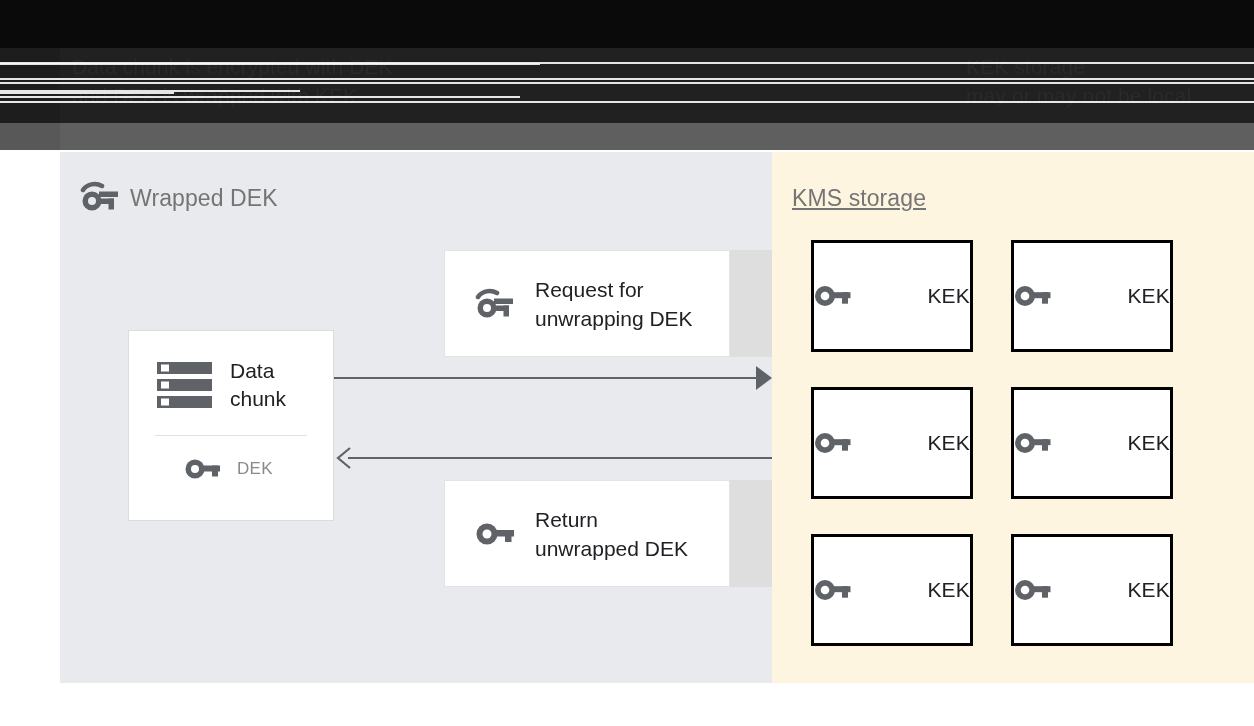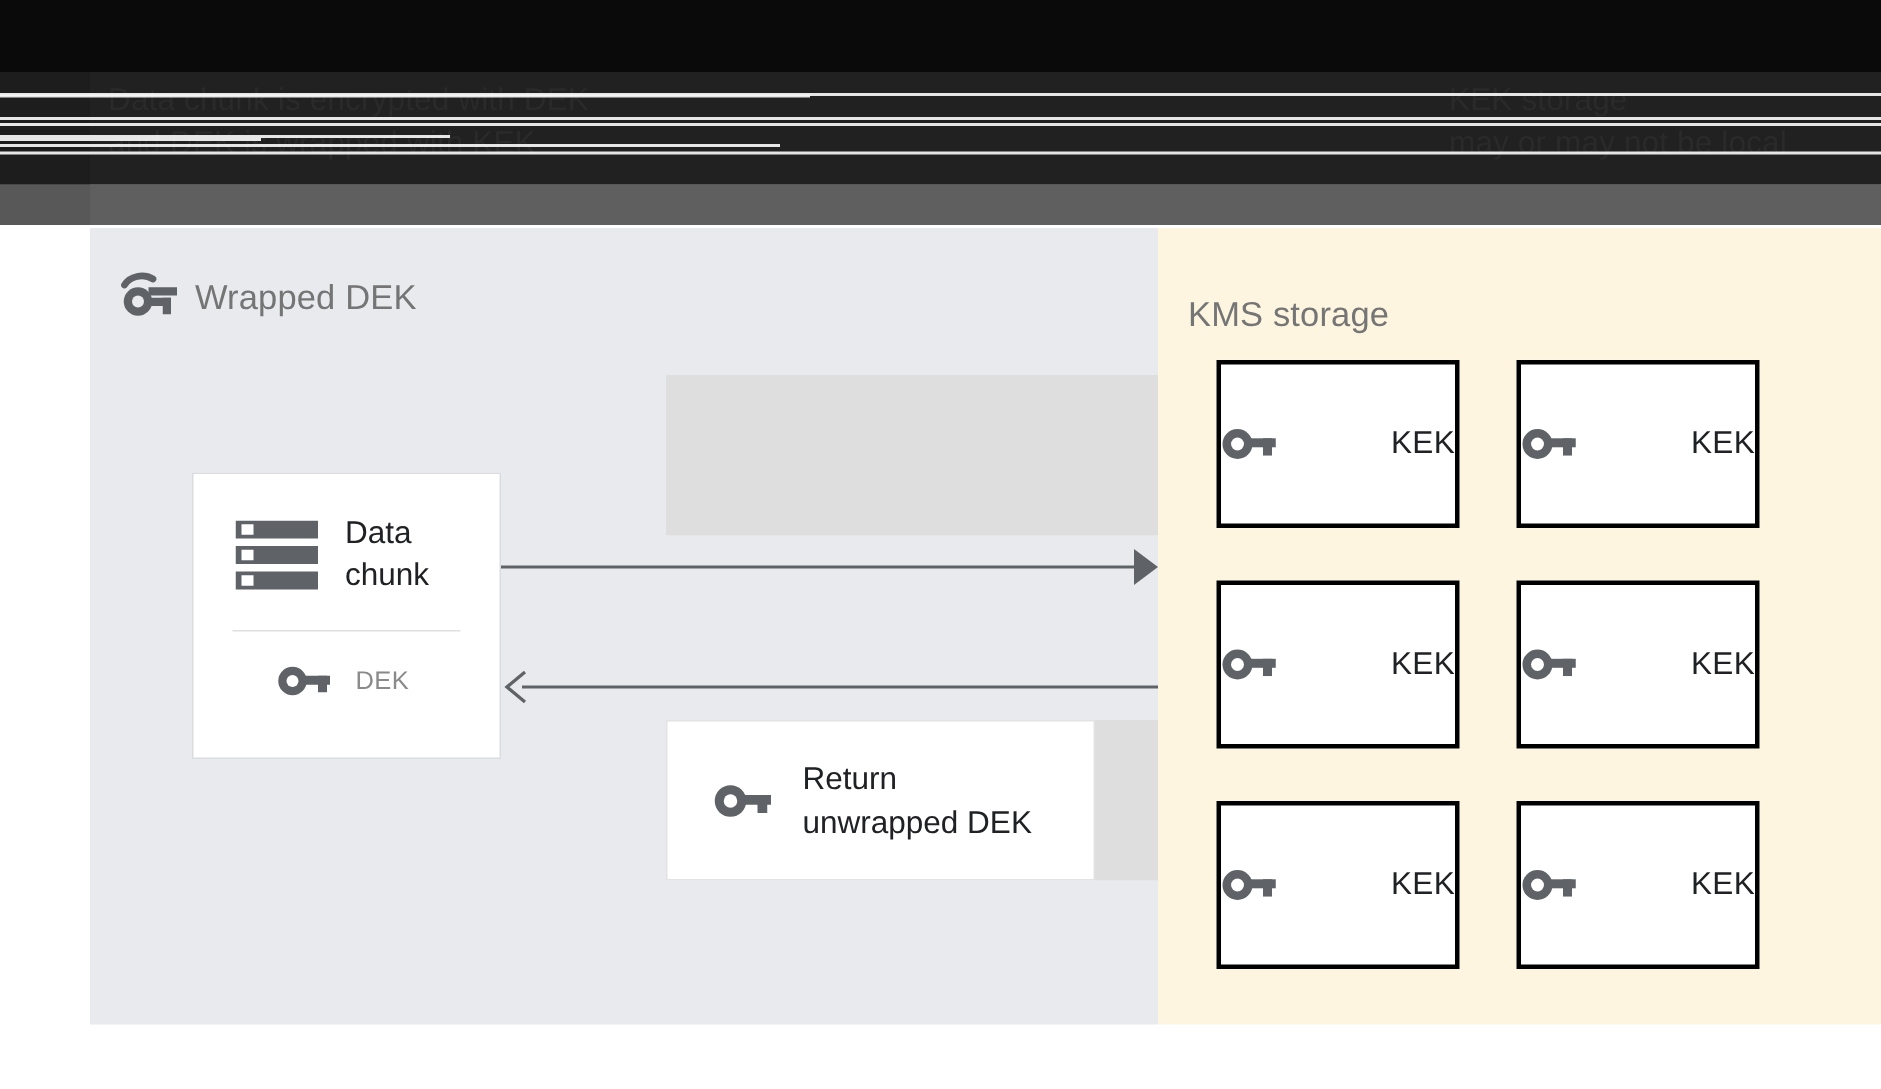--- a/index.html
+++ b/index.html
@@ -49,27 +49,27 @@
     background: #e8eaed;
   }
   .panel-right {
     position: absolute; left: 772px; top: 152px; width: 482px; height: 531px;
     background: #fdf5e0;
   }
   .panel-label {
     position: absolute; color: #757575; font-size: 23px; letter-spacing: .1px;
   }
   .panel-label.left  { left: 130px; top: 185px; }
-  .panel-label.right { left: 792px; top: 196px; }
+  .panel-label.right { left: 792px; top: 185px; text-decoration: underline; }
 
   .wrapped-dek-icon { position: absolute; left: 80px; top: 180px; }
 
   
   .card-datachunk {
-    position: absolute; left: 128px; top: 315px; width: 206px; height: 191px;
+    position: absolute; left: 128px; top: 330px; width: 206px; height: 191px;
     background: #fff; border: 1px solid #dadce0;
   }
   .dc-top { display: flex; align-items: center; padding: 26px 0 0 28px; }
   .dc-top .label {
     margin-left: 18px; font-size: 21px; line-height: 28px;
     color: #202124; white-space: pre-line;
   }
   .dc-divider {
     height: 1px; background: #e0e0e0; margin: 22px 26px 0 26px;
   }
@@ -197,20 +197,34 @@
           <rect x="17" y="7.5" width="18" height="6" fill="#5f6368"></rect>
           <rect x="27" y="7.5" width="6" height="11" fill="#5f6368"></rect>
         </svg>
       </span>
       <span class="label">DEK</span>
     </div>
   </div>
 
   <div class="msg-clip req">
     <div class="msg-shadow"></div>
+    <div class="msg-card">
+      <span>
+        <svg width="40" height="34" viewBox="0 0 40 34">
+          <path d="M3 10 A13 11 0 0 1 22 6" fill="none" stroke="#5f6368" stroke-width="4.5" stroke-linecap="round"></path>
+          <circle cx="12" cy="21" r="9.5" fill="#5f6368"></circle>
+          <circle cx="12" cy="21" r="4" fill="#ffffff"></circle>
+          <rect x="19" y="11.5" width="19" height="5.5" fill="#5f6368"></rect>
+          <rect x="19" y="18.5" width="15" height="5.5" fill="#5f6368"></rect>
+          <rect x="28.5" y="18.5" width="5.5" height="11" fill="#5f6368"></rect>
+        </svg>
+      </span>
+      <span class="label">Request for
+unwrapping DEK</span>
+    </div>
   </div>
 
   <div class="msg-clip ret">
     <div class="msg-shadow"></div>
     <div class="msg-card">
       <span>
         <svg width="40" height="28" viewBox="0 0 40 28">
           <circle cx="12" cy="14" r="10.5" fill="#5f6368"></circle>
           <circle cx="12" cy="14" r="4.5" fill="#ffffff"></circle>
           <rect x="20" y="10" width="19" height="6.5" fill="#5f6368"></rect>

